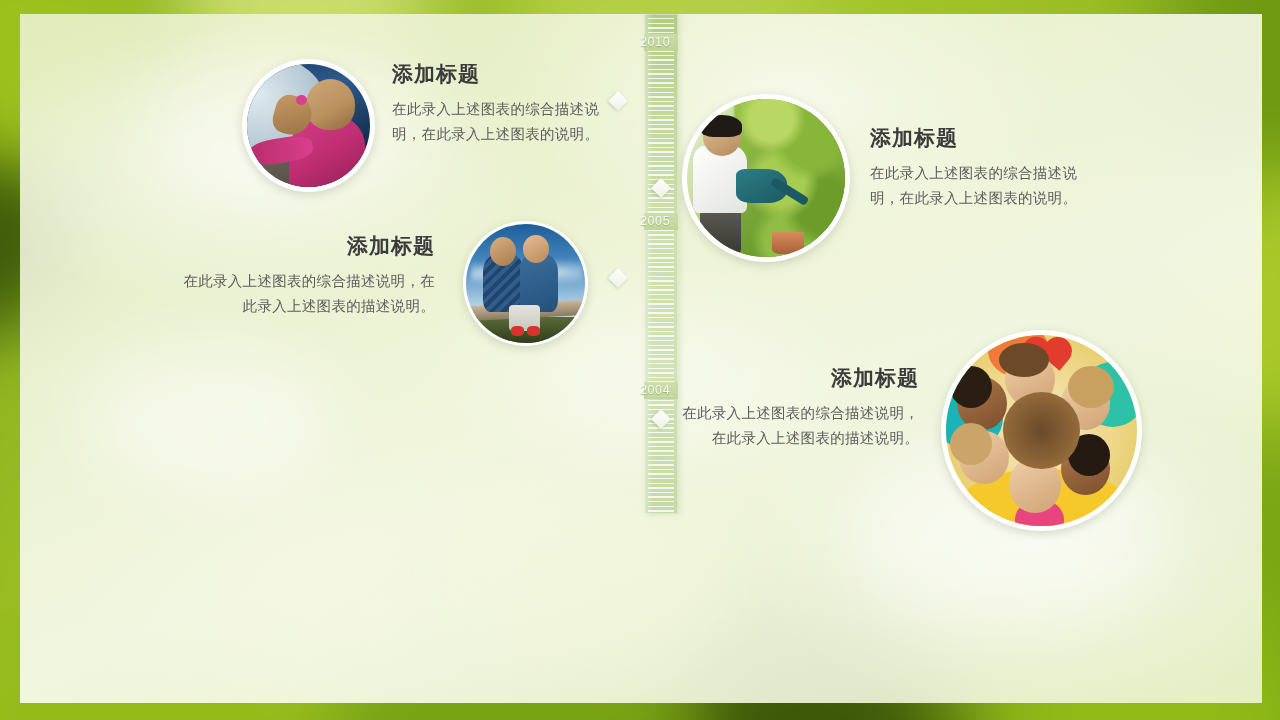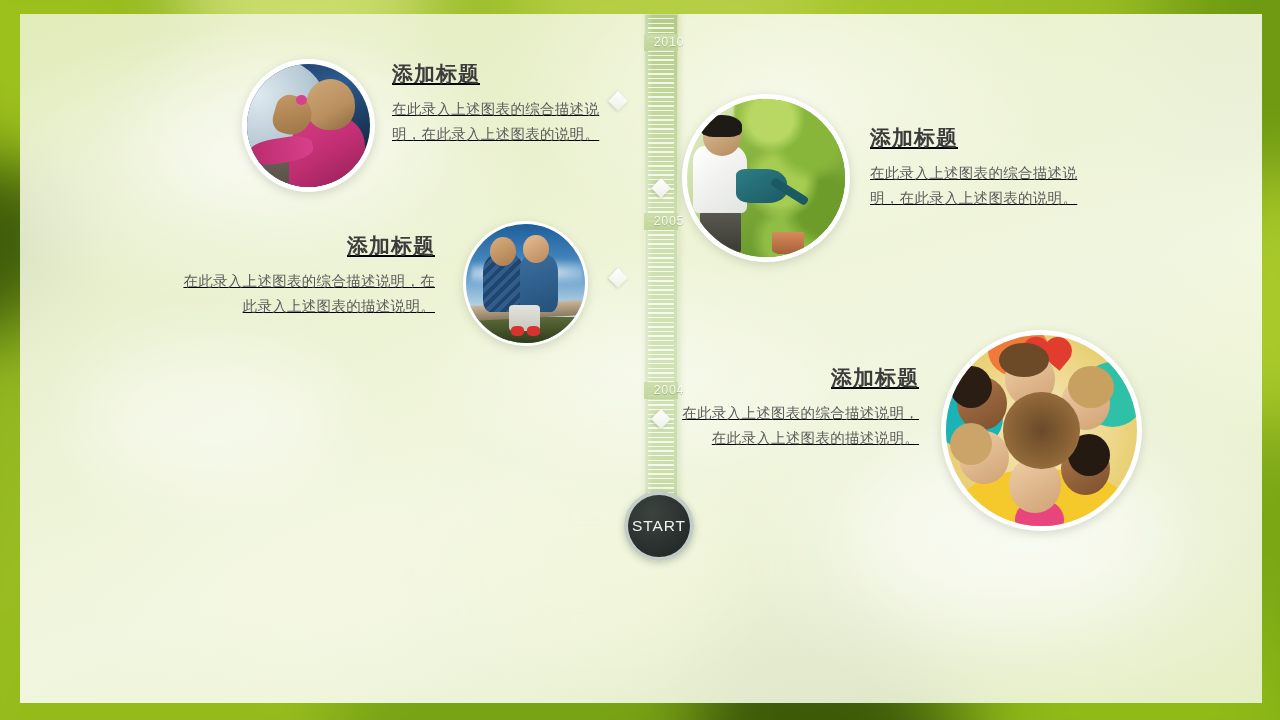--- a/index.html
+++ b/index.html
@@ -66,21 +66,21 @@
     position:absolute; left:4px; right:4px; top:4px; bottom:0;
     background:repeating-linear-gradient(180deg,
         rgba(255,255,255,.80) 0px, rgba(255,255,255,.80) 1.4px,
         rgba(255,255,255,0) 1.4px, rgba(255,255,255,0) 4.6px);
   }
   #ruler .gloss {
     position:absolute; left:0; top:0; width:9px; height:100%;
     background:linear-gradient(90deg, rgba(255,255,255,.40), rgba(255,255,255,0));
   }
   .year {
-    position:absolute; left:620px; width:44px; text-align:right;
+    position:absolute; left:620px; width:44px; text-align:left;
     font-size:12.5px; letter-spacing:.6px;
     color:rgba(255,255,255,.92);
     text-shadow:0 1px 1px rgba(120,145,85,.55);
     z-index:4;
   }
   .year-band {
     position:absolute; left:624px; width:34px; height:17px;
     background:linear-gradient(180deg, rgba(203,221,168,.85), rgba(190,211,150,.85));
     z-index:3;
   }
@@ -223,21 +223,21 @@
     content:""; position:absolute; top:0; width:56%; height:80%;
     background:#e23c2e; border-radius:50% 50% 0 0;
   }
   .p4-heart::before { left:0; transform:rotate(-40deg); }
   .p4-heart::after  { right:0; transform:rotate(40deg); }
   .p4-center { position:absolute; left:30%; top:30%; width:40%; height:40%;
     border-radius:50%;
     background:radial-gradient(circle at 50% 50%, #6b4a2a 0%, #8a6336 55%, #a87a45 100%); }
 
   
-  .block { position:absolute; z-index:3;text-decoration:underline; }
+  .block { position:absolute; z-index:3; }
   .block h3 {
     font-size:21px; font-weight:bold; color:#3b3b3b; letter-spacing:1px;
     margin-bottom:9px;
   }
   .block p {
     font-size:14.5px; line-height:1.72; color:#5b5b5b; letter-spacing:.3px;
   }
   .ta-left  { text-align:left; }
   .ta-right { text-align:right; }
 </style>
@@ -266,23 +266,20 @@
 
   <div class="year" style="top:21px;">2010</div>
   <div class="year" style="top:200px;">2005</div>
   <div class="year" style="top:369px;">2004</div>
 
   <div class="diamond" style="left:591px; top:80px;"></div>
   <div class="diamond" style="left:634px; top:167px;"></div>
   <div class="diamond" style="left:591px; top:257px;"></div>
   <div class="diamond" style="left:634px; top:398px;"></div>
 
-  <div id="start">
-    <span>START</span>
-  </div>
 
   <div class="photo" style="left:222px; top:45px; width:133px; height:133px;">
     <div class="inner">
       <div class="ph p1-sky"></div>
       <div class="ph p1-stars"></div>
       <div class="p1-moon"></div>
       <div class="p1-seat"></div>
       <div class="p1-teddy"></div>
       <div class="p1-hood"></div>
       <div class="p1-arm"></div>

